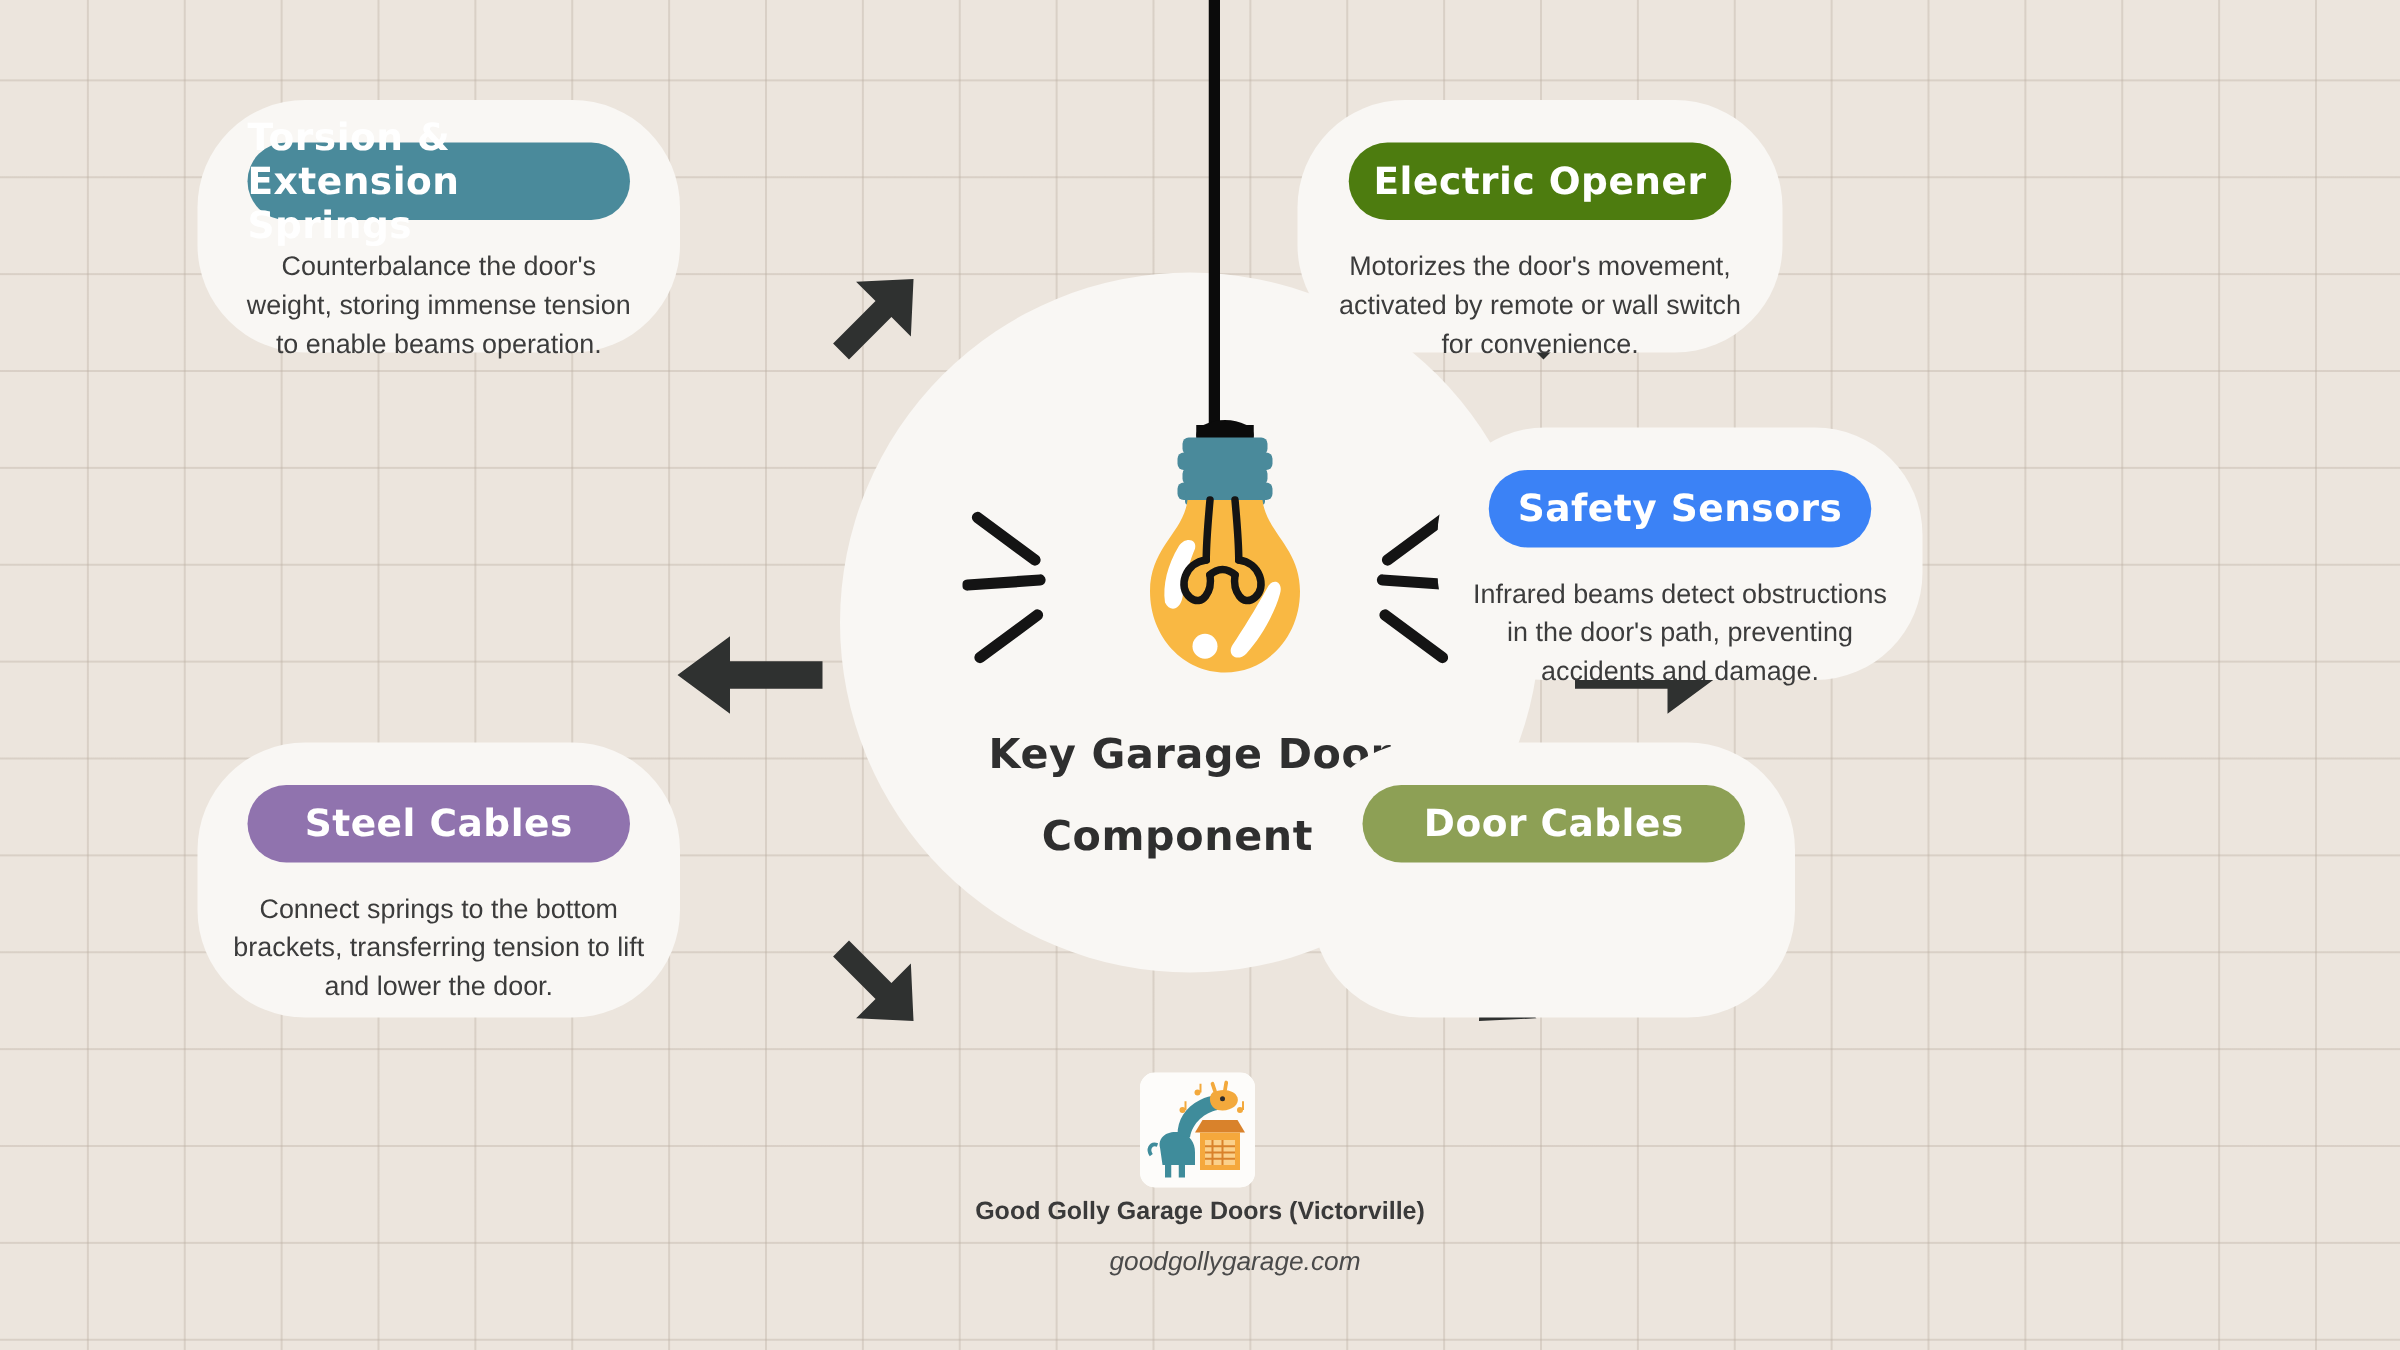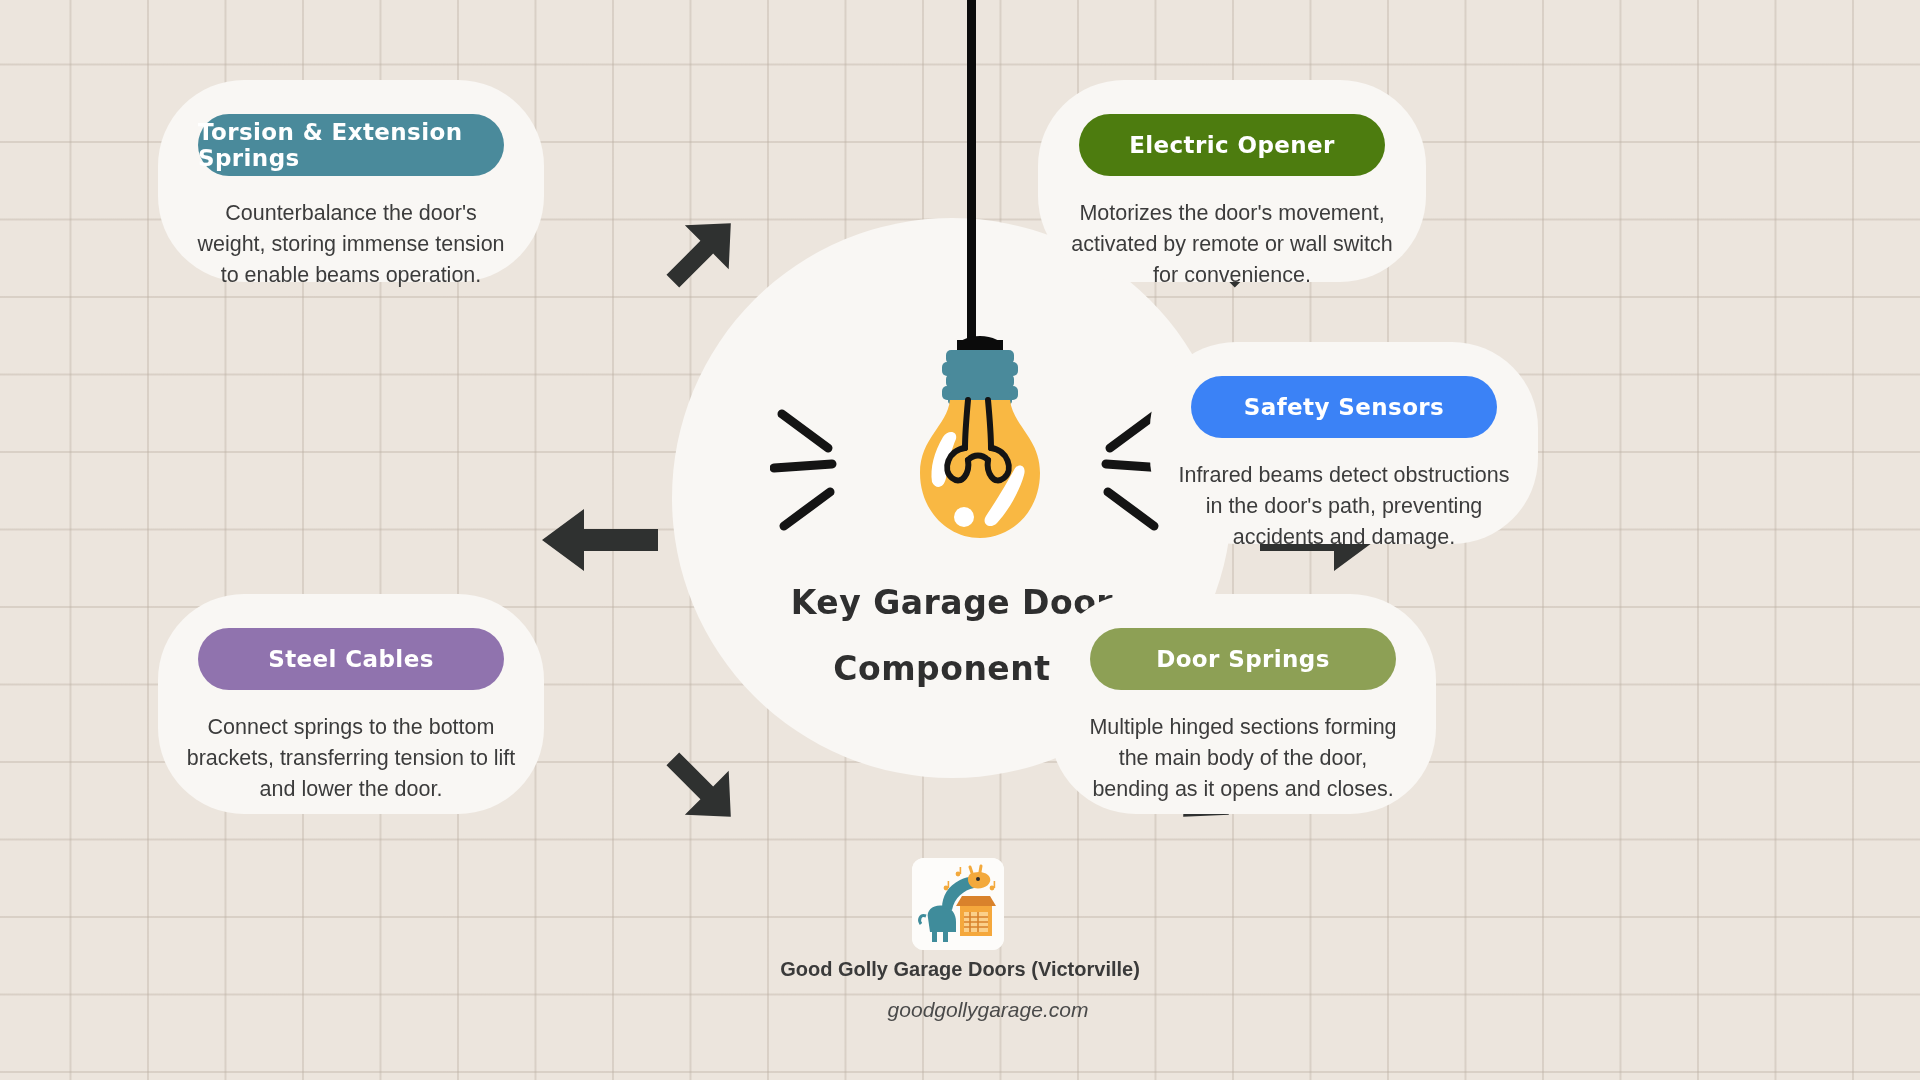--- a/index.html
+++ b/index.html
@@ -89,21 +89,21 @@
 
   .pill {
     margin: 0 auto;
     border-radius: 46px;
     height: 62px;
     display: flex;
     align-items: center;
     justify-content: center;
     font-family: "DejaVu Sans", sans-serif;
     font-weight: bold;
-    font-size: 23px;
+    font-size: 30px;
     letter-spacing: 0.4px;
     color: #ffffff;
   }
 
   .desc {
     margin: 22px auto 0 auto;
     text-align: center;
     font-family: "Liberation Sans", sans-serif;
     font-size: 21.5px;
     line-height: 31px;
@@ -298,22 +298,21 @@
     <div class="pill" style="background: #4d7c0f;">Electric Opener</div>
     <div class="desc">Motorizes the door's movement, activated by remote or wall switch for convenience.</div>
   </div>
 
   <div class="card" id="card-sensors">
     <div class="pill" style="background: #3b82f6;">Safety Sensors</div>
     <div class="desc">Infrared beams detect obstructions in the door's path, preventing accidents and damage.</div>
   </div>
 
   <div class="card" id="card-panels">
-    <div class="pill" style="background: rgb(141, 160, 85);">Door Springs</div>
-    <div class="desc">Multiple hinged sections forming the main body of the door, bending as it opens and closes.</div>
+    <div class="pill" style="background: rgb(141, 160, 85);">Door Cables</div>
   </div>
 
   <div class="footer-logo">
     <svg width="92" height="92" viewBox="0 0 92 92">
       <rect x="0" y="0" width="92" height="92" fill="#fdfcfa"></rect>
 
       <polygon points="50,38 78,38 84,48 44,48" fill="#d9822b"></polygon>
       <rect x="48" y="48" width="32" height="30" fill="#f5a83c"></rect>
       <rect x="52" y="54" width="24" height="20" fill="#fbd08a"></rect>
       <g stroke="#d9822b" stroke-width="1.6">

